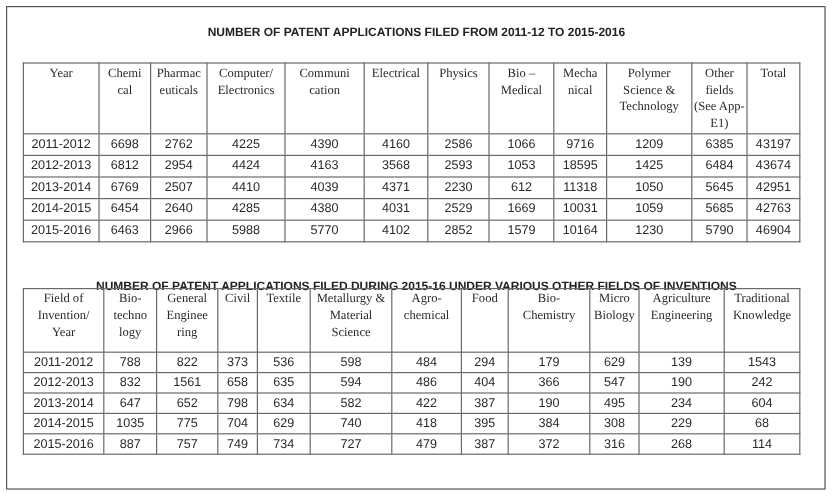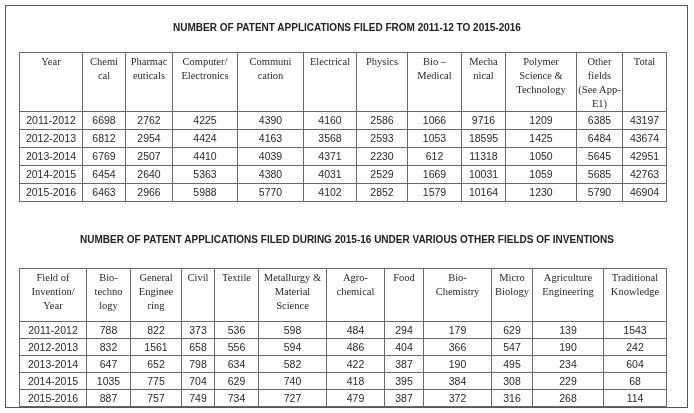--- a/index.html
+++ b/index.html
@@ -11,21 +11,21 @@
            font-weight: bold; font-size: 10px; line-height: 13px; color: #222; }
   .t1-title { top: 21px; }
   .t2-title { top: 233px; }
   table { position: absolute; border-collapse: collapse; table-layout: fixed; }
   td, th { border: 1px solid #6a6a6a; text-align: center; font-size: 10.5px;
            padding: 0 1px; font-weight: normal; overflow: hidden; color: #2a2a2a; }
   th { vertical-align: top; line-height: 14px; padding-top: 2px; font-family: Liberation Serif, serif; }
   #t1 { left: 19px; top: 52px; width: 647px; }
   #t1 thead th { height: 54px; }
   #t1 tbody td { height: 17px; line-height: 17px; }
-  #t2 { left: 19px; top: 268px; width: 647px; }
+  #t2 { left: 19px; top: 240px; width: 647px; }
   #t2 thead th { height: 50px; }
   #t2 tbody td { height: 16px; line-height: 16px; }
 </style>
 </head>
 <body>
 
 <div class="frame"></div>
 
 <div class="title t1-title">
   <div>NUMBER OF PATENT APPLICATIONS FILED FROM 2011-12 TO 2015-2016</div>
@@ -102,21 +102,21 @@
         <td>612</td>
         <td>11318</td>
         <td>1050</td>
         <td>5645</td>
         <td>42951</td>
       </tr>
       <tr>
         <td>2014-2015</td>
         <td>6454</td>
         <td>2640</td>
-        <td>5363</td>
+        <td>4285</td>
         <td>4380</td>
         <td>4031</td>
         <td>2529</td>
         <td>1669</td>
         <td>10031</td>
         <td>1059</td>
         <td>5685</td>
         <td>42763</td>
       </tr>
       <tr>
@@ -182,21 +182,21 @@
         <td>179</td>
         <td>629</td>
         <td>139</td>
         <td>1543</td>
       </tr>
       <tr>
         <td>2012-2013</td>
         <td>832</td>
         <td>1561</td>
         <td>658</td>
-        <td>556</td>
+        <td>635</td>
         <td>594</td>
         <td>486</td>
         <td>404</td>
         <td>366</td>
         <td>547</td>
         <td>190</td>
         <td>242</td>
       </tr>
       <tr>
         <td>2013-2014</td>

